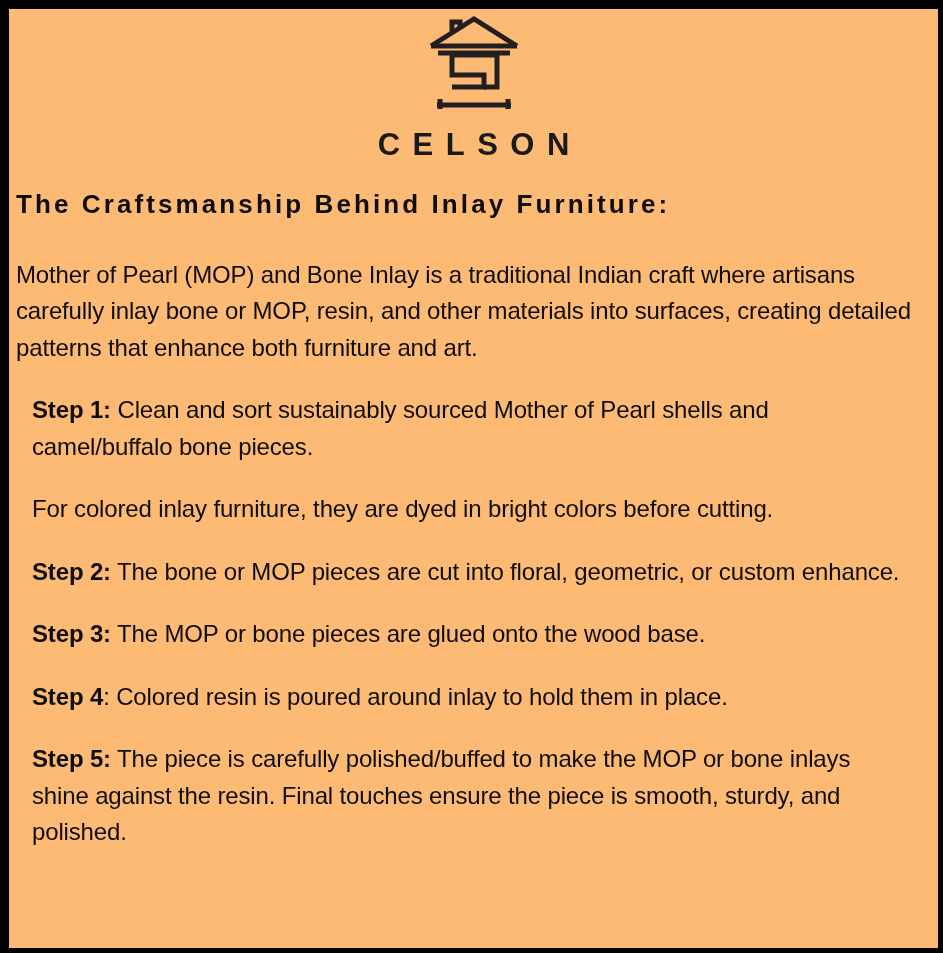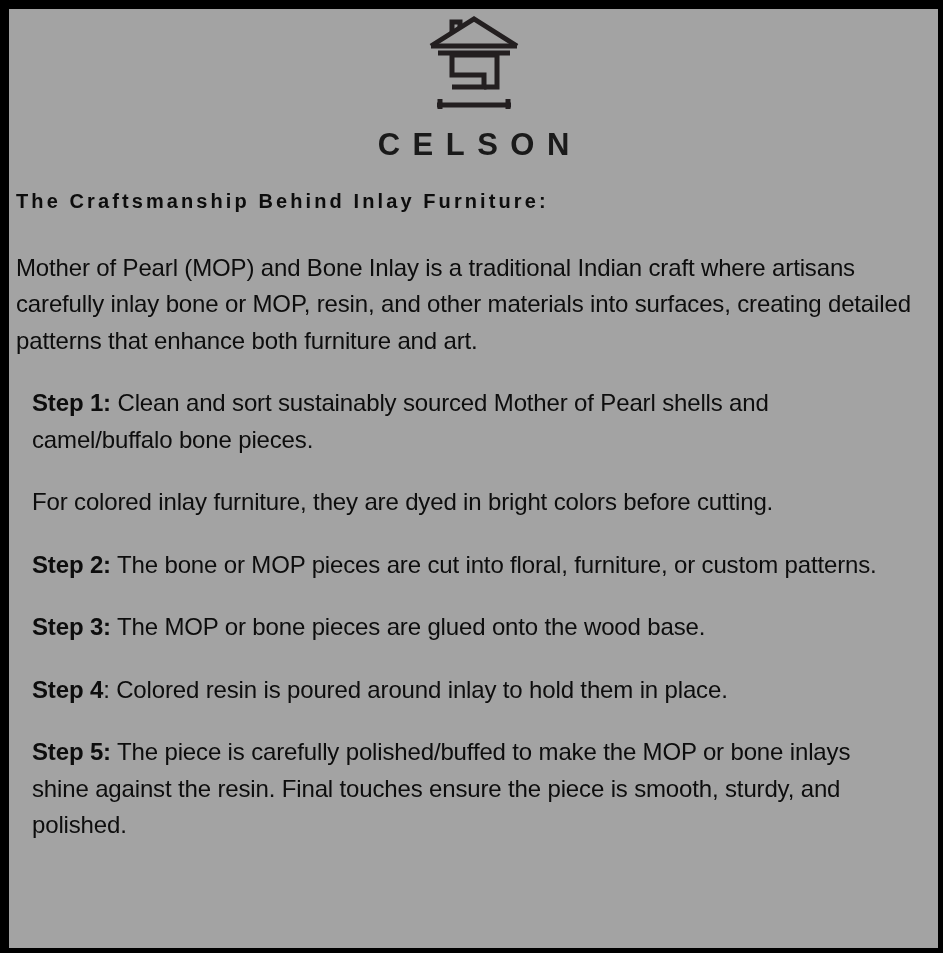--- a/index.html
+++ b/index.html
@@ -7,21 +7,21 @@
     margin: 0;
     padding: 0;
     background: #ffffff;
   }
 
   #poster {
     position: relative;
     width: 943px;
     height: 953px;
     box-sizing: border-box;
-    background: #a3a3a3;
+    background: #fdba74;
     border-top: 9px solid #000000;
     border-left: 9px solid #000000;
     border-right: 5px solid #000000;
     border-bottom: 5px solid #000000;
     overflow: hidden;
     font-family: "Liberation Sans", "DejaVu Sans", sans-serif;
   }
 
   
   .brand {
@@ -49,21 +49,21 @@
   }
 
   
   .content {
     padding: 0 26px 0 7px;
   }
 
   .headline {
     margin: 30px 0 0 0;
     font-family: "Liberation Sans", "DejaVu Sans", sans-serif;
-    font-size: 20px;
+    font-size: 26px;
     font-weight: bold;
     letter-spacing: 3.1px;
     color: #0d0d0d;
     line-height: 1.15;
   }
 
   .para {
     margin: 0;
     font-family: "Liberation Sans", "DejaVu Sans", sans-serif;
     font-size: 24px;
@@ -114,21 +114,21 @@
   <div class="content">
 
     <h1 class="headline">The Craftsmanship Behind Inlay Furniture:</h1>
 
     <p class="para para-intro">Mother of Pearl (MOP) and Bone Inlay is a traditional Indian craft where artisans carefully inlay bone or MOP, resin, and other materials into surfaces, creating detailed patterns that enhance both furniture and art.</p>
 
     <p class="para"><span class="step-label">Step 1:</span><span> Clean and sort sustainably sourced Mother of Pearl shells and camel/buffalo bone pieces.</span></p>
 
     <p class="para">For colored inlay furniture, they are dyed in bright colors before cutting.</p>
 
-    <p class="para"><span class="step-label">Step 2:</span><span> The bone or MOP pieces are cut into floral, furniture, or custom patterns.</span></p>
+    <p class="para"><span class="step-label">Step 2:</span><span> The bone or MOP pieces are cut into floral, geometric, or custom enhance.</span></p>
 
     <p class="para"><span class="step-label">Step 3:</span><span> The MOP or bone pieces are glued onto the wood base.</span></p>
 
     <p class="para"><span class="step-label">Step 4</span><span>: Colored resin is poured around inlay to hold them in place.</span></p>
 
     <p class="para"><span class="step-label">Step 5:</span><span> The piece is carefully polished/buffed to make the MOP or bone inlays shine against the resin. Final touches ensure the piece is smooth, sturdy, and polished.</span></p>
 
   </div>
 </div>
 

